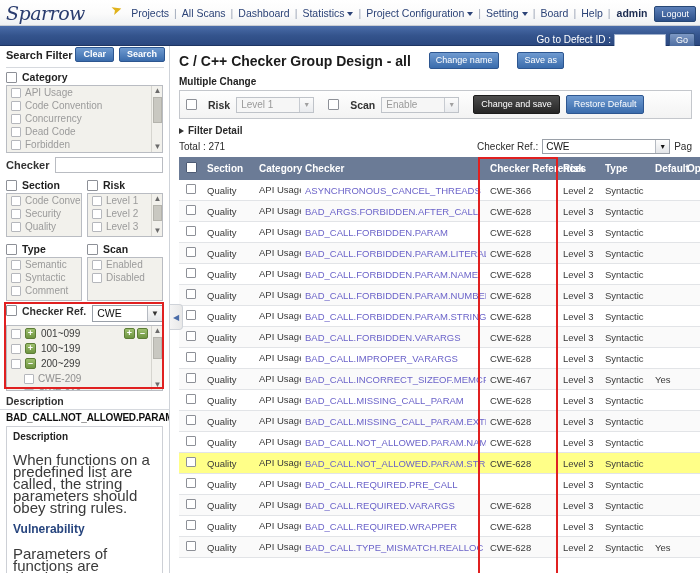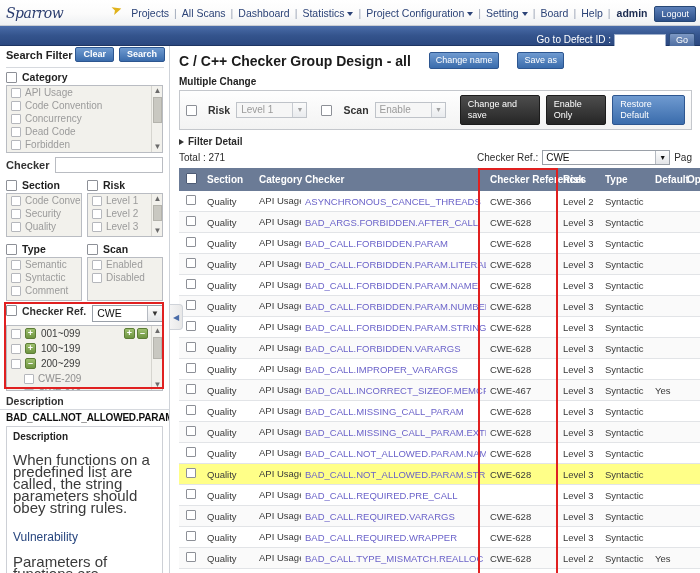--- a/index.html
+++ b/index.html
@@ -20,21 +20,21 @@
     background: linear-gradient(to bottom,#ffffff 0%,#fbfbfb 55%,#eef0f2 100%);
     border-bottom: 1px solid #c9cdd3;
   }
   #logo {
     position: absolute; left: 6px; top: 1px;
     width: 122px; height: 24px;
   }
   #logo .word {
     font-family: "DejaVu Serif", serif;
     font-style: italic;
-    font-size: 14px;
+    font-size: 19px;
     color: #2a3c6e;
     letter-spacing: -0.5px;
     line-height: 24px;
   }
   #logo .bird {
     position: absolute; right: 6px; top: 1px;
     font-size: 13px; color: #e0b21a;
     transform: rotate(-18deg);
   }
   #topnav {
@@ -221,21 +221,21 @@
   #desc-name {
     font-weight: bold; font-size: 10px; padding: 2px 0 3px 6px;
     border-top: 1px solid #d6d9de; color: #111; letter-spacing: -0.2px;
   }
   #desc-body {
     position: relative;
     margin: 0 6px; border: 1px solid #cdd0d6; background: #fff;
     height: 190px; overflow: hidden; padding: 4px 6px 0 6px;
   }
   #desc-body h4 { margin: 0 0 4px 0; font-size: 10px; color: #222; font-weight: bold; }
-  #desc-body h3 { margin: 16px 0 2px 0; font-size: 12px; color: #27457e; font-weight: normal; }
+  #desc-body h3 { margin: 8px 0 2px 0; font-size: 12px; color: #27457e; font-weight: bold; }
   #desc-body p { margin: 12px 0 4px 0; font-size: 15px; line-height: 12px; color: #3a3a3a; }
 
   
   #main {
     position: absolute; left: 171px; top: 0;
     width: 529px; height: 527px;
     background: #fff; overflow: hidden;
   }
   #pagetitle {
     font-size: 14px; font-weight: bold; color: #1b1b1b;
@@ -553,21 +553,20 @@
         <span>Level 1</span>
         <span class="dd">▼</span>
       </span>
       <span class="cb" style="margin-left:8px"></span>
       <span class="lbl">Scan</span>
       <span class="selsm">
         <span>Enable</span>
         <span class="dd">▼</span>
       </span>
       <span class="darkbtn" style="margin-left:8px">Change and save</span>
-      <span class="darkbtn">Enable Only</span>
       <span class="bluebtn" style="padding:3px 7px">Restore Default</span>
     </div>
 
     <div id="filterdetail">
       <i class="tri"></i><span>Filter Detail</span>
     </div>
 
     <div id="totalrow">
       <span>Total : 271</span>
       <span id="ckref-top">

